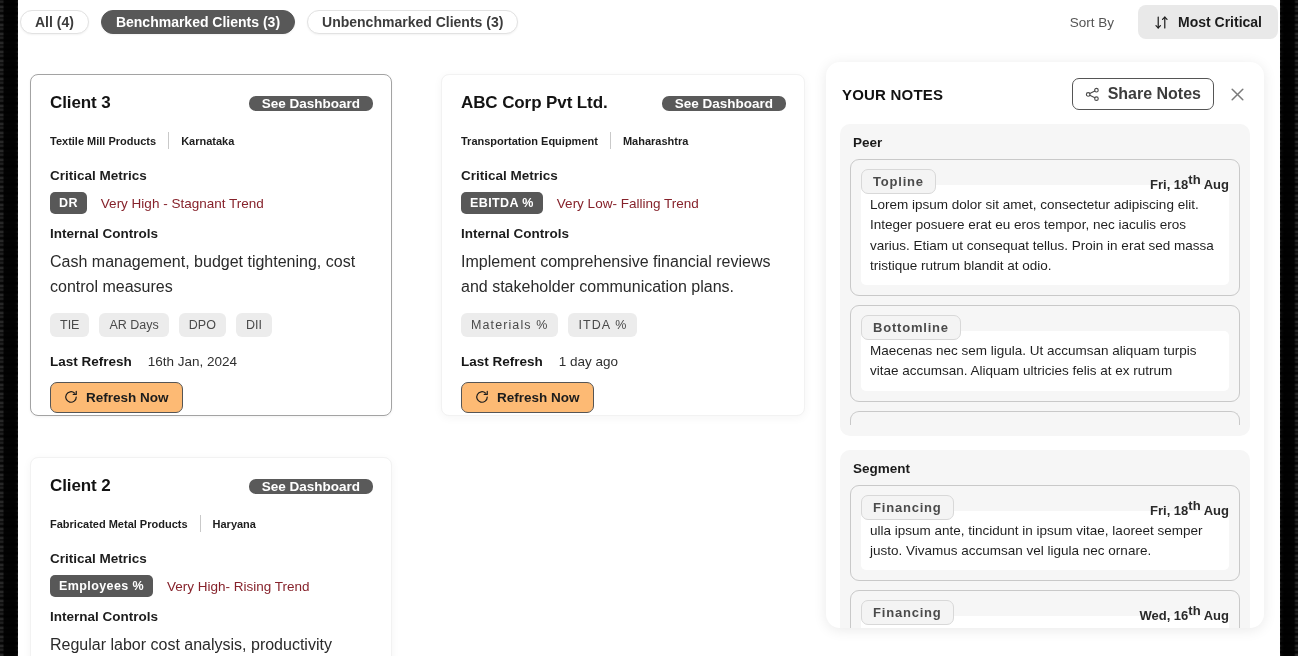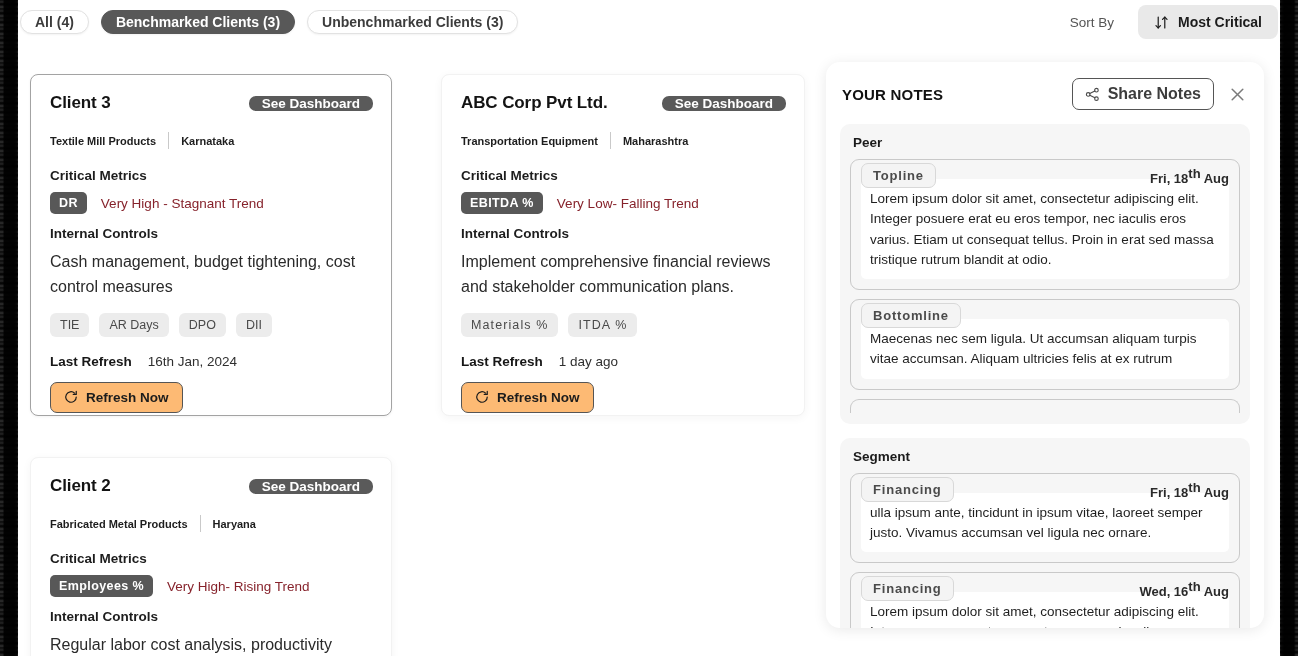--- a/index.html
+++ b/index.html
@@ -301,21 +301,21 @@
     font-weight: 700;
     color: #1b1b1b;
     margin-bottom: 9px;
     padding-left: 3px;
   }
 
   .note-card {
     border: 1px solid #c9c9c9;
     border-radius: 9px;
     background: #f6f6f6;
-    padding: 3px 10px 10px 10px;
+    padding: 9px 10px 10px 10px;
     margin-bottom: 9px;
     position: relative;
   }
   .note-card:last-child { margin-bottom: 0; }
 
   .note-card-head {
     display: flex;
     align-items: flex-start;
     justify-content: space-between;
     margin-bottom: -9px;

